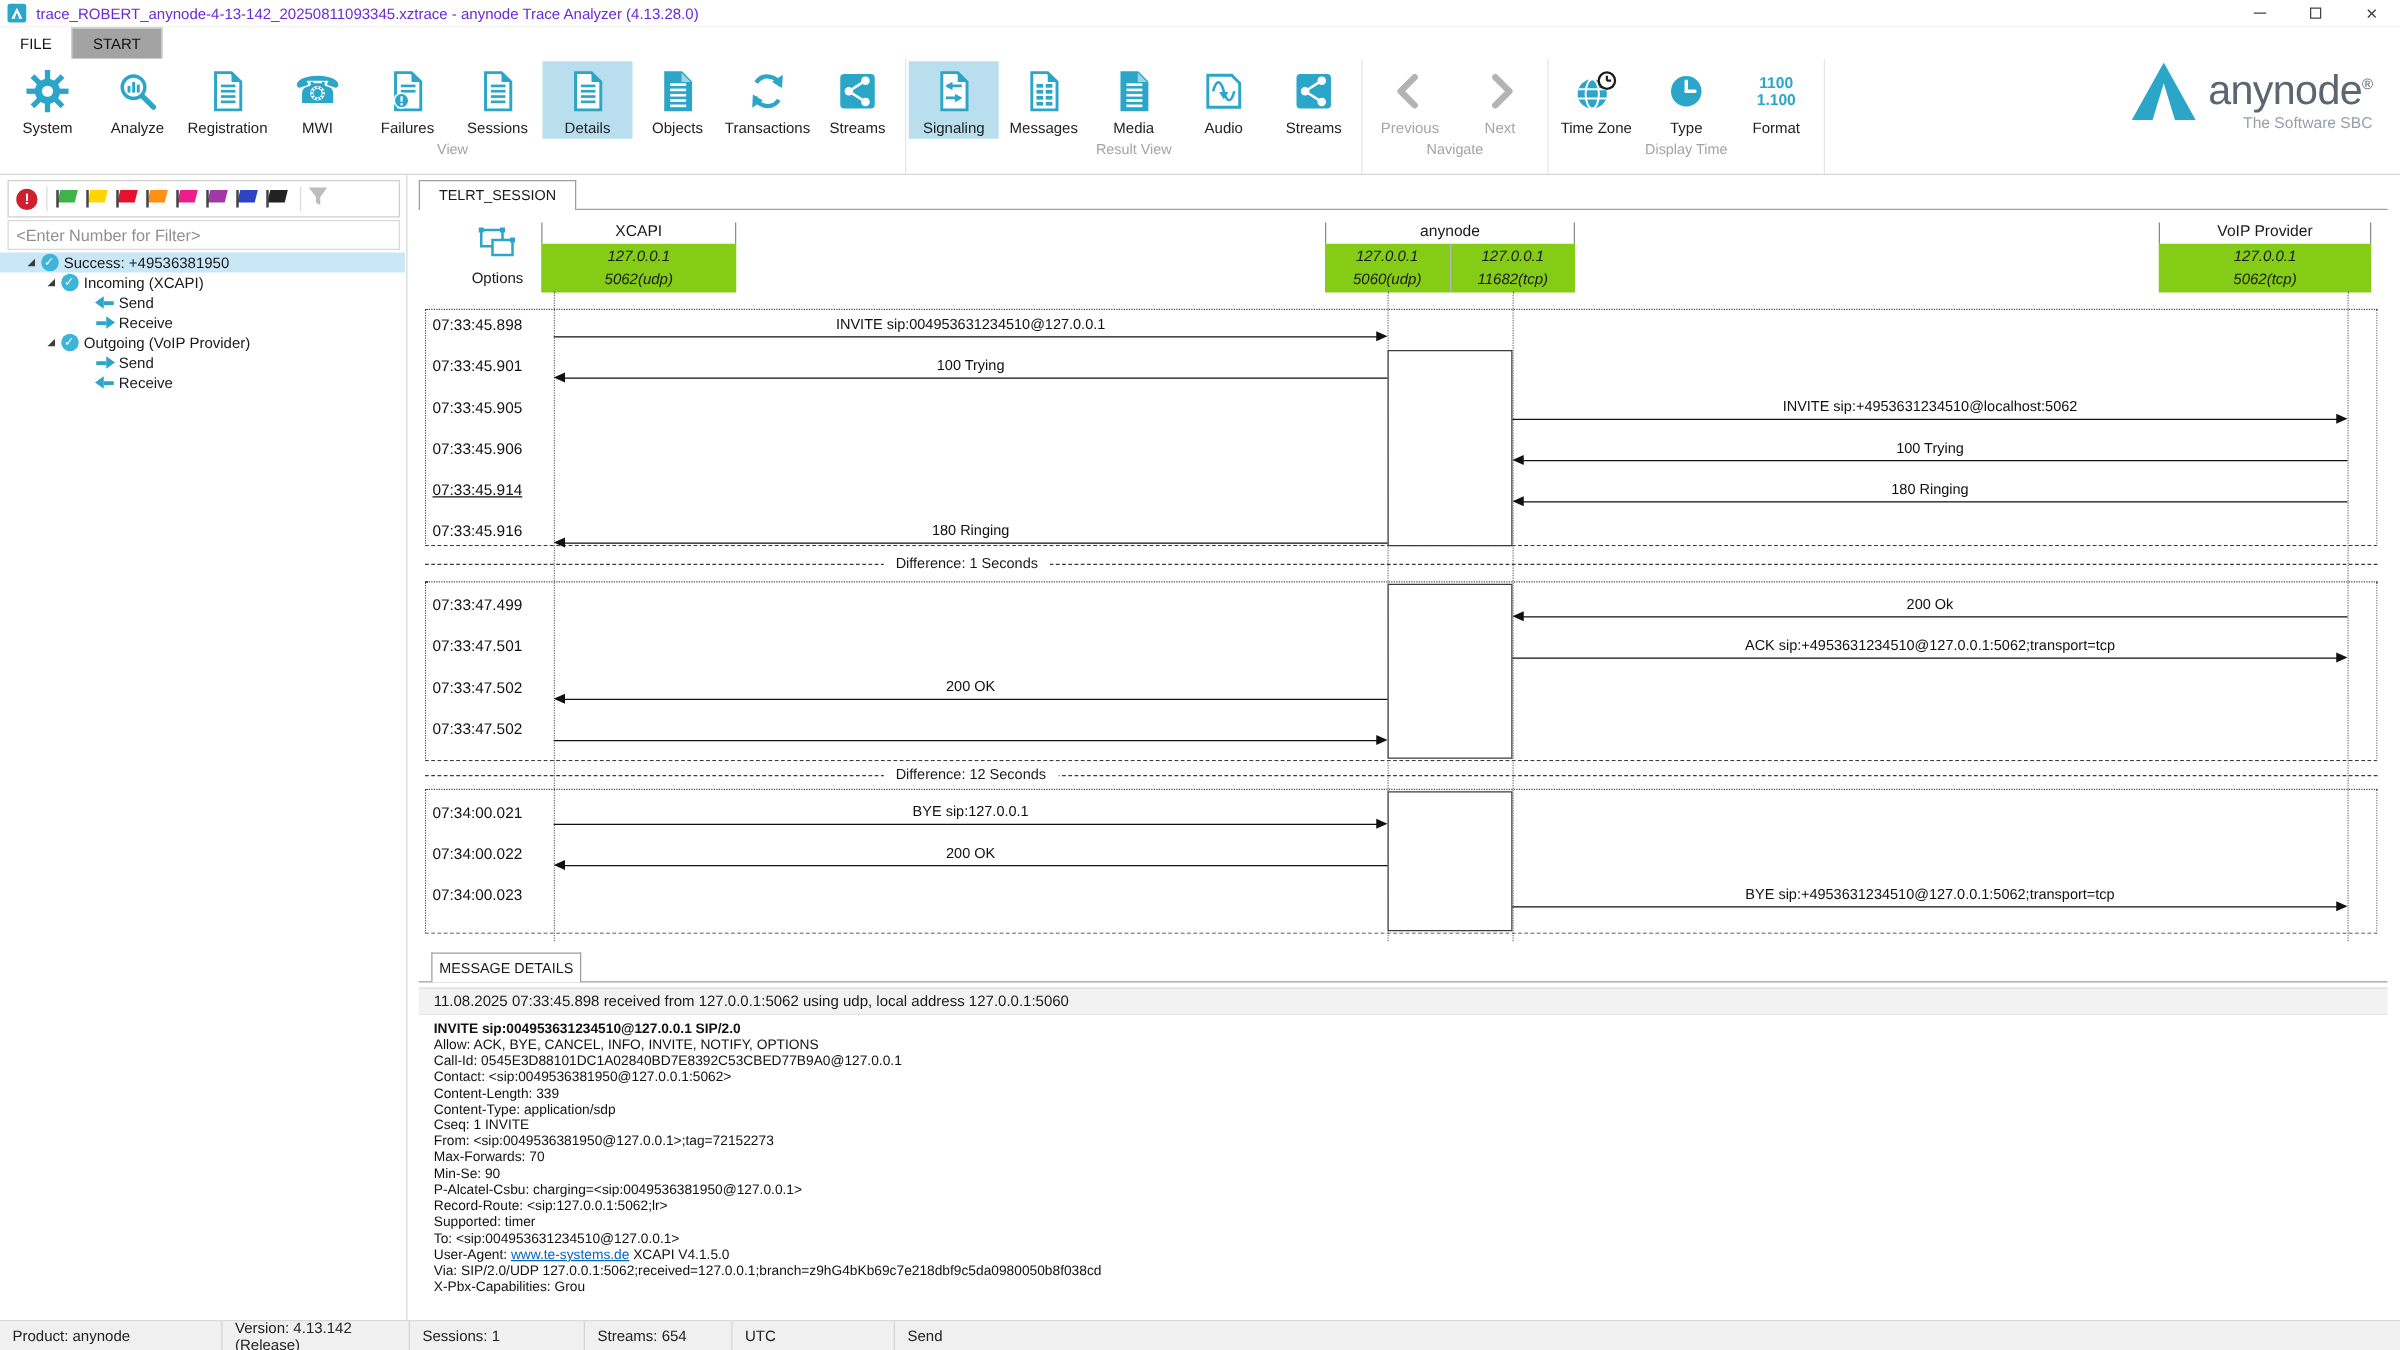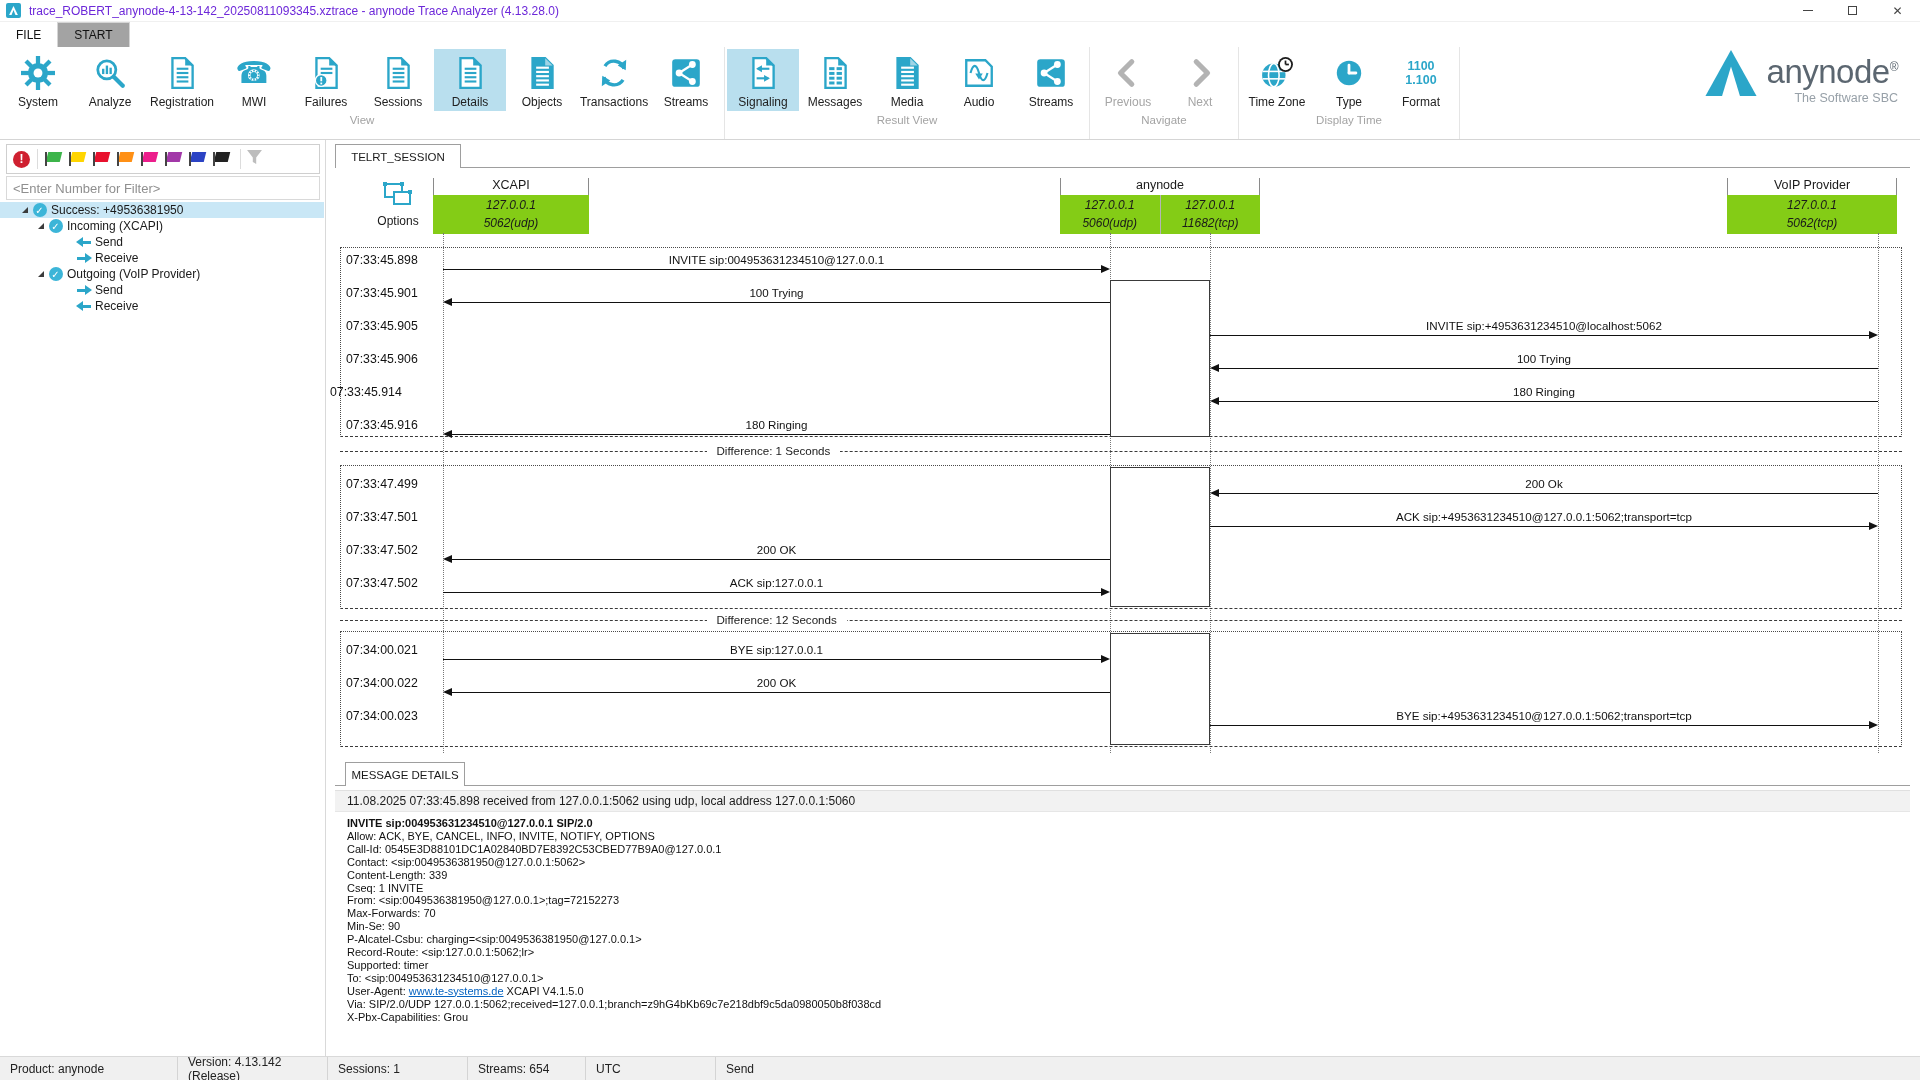--- a/index.html
+++ b/index.html
@@ -566,21 +566,21 @@
       <div class="seqline" style="left: 122px; top: 162px; width: 661px; height: 0px;"></div>
       <div class="seqhead left" style="left: 116px; top: 158px;"></div>
       <div class="seqtime" style="left: 19px; top: 179px; width: 90px; height: 14px;">07:33:45.905</div>
       <div class="seqlabel" style="left: 883px; top: 179px; width: 668px; height: 14px;">INVITE sip:+4953631234510@localhost:5062</div>
       <div class="seqline" style="left: 883px; top: 195px; width: 662px; height: 0px;"></div>
       <div class="seqhead right" style="left: 1542px; top: 191px;"></div>
       <div class="seqtime" style="left: 19px; top: 212px; width: 90px; height: 14px;">07:33:45.906</div>
       <div class="seqlabel" style="left: 883px; top: 212px; width: 668px; height: 14px;">100 Trying</div>
       <div class="seqline" style="left: 889px; top: 228px; width: 662px; height: 0px;"></div>
       <div class="seqhead left" style="left: 883px; top: 224px;"></div>
-      <div class="seqtime" style="left: 3px; top: 245px; width: 90px; height: 14px;">07:33:45.914</div>
+      <div class="seqtime" style="left: 19px; top: 245px; width: 90px; height: 14px; text-decoration: underline;">07:33:45.914</div>
       <div class="seqlabel" style="left: 883px; top: 245px; width: 668px; height: 14px;">180 Ringing</div>
       <div class="seqline" style="left: 889px; top: 261px; width: 662px; height: 0px;"></div>
       <div class="seqhead left" style="left: 883px; top: 257px;"></div>
       <div class="seqtime" style="left: 19px; top: 278px; width: 90px; height: 14px;">07:33:45.916</div>
       <div class="seqlabel" style="left: 116px; top: 278px; width: 667px; height: 14px;">180 Ringing</div>
       <div class="seqline" style="left: 122px; top: 294px; width: 661px; height: 0px;"></div>
       <div class="seqhead left" style="left: 116px; top: 290px;"></div>
       <div class="seqblock" style="left: 13px; top: 325px; width: 1562px; height: 144px;"></div>
       <div class="seqtime" style="left: 19px; top: 337px; width: 90px; height: 14px;">07:33:47.499</div>
       <div class="seqlabel" style="left: 883px; top: 337px; width: 668px; height: 14px;">200 Ok</div>
@@ -588,21 +588,20 @@
       <div class="seqhead left" style="left: 883px; top: 349px;"></div>
       <div class="seqtime" style="left: 19px; top: 370px; width: 90px; height: 14px;">07:33:47.501</div>
       <div class="seqlabel" style="left: 883px; top: 370px; width: 668px; height: 14px;">ACK sip:+4953631234510@127.0.0.1:5062;transport=tcp</div>
       <div class="seqline" style="left: 883px; top: 386px; width: 662px; height: 0px;"></div>
       <div class="seqhead right" style="left: 1542px; top: 382px;"></div>
       <div class="seqtime" style="left: 19px; top: 403px; width: 90px; height: 14px;">07:33:47.502</div>
       <div class="seqlabel" style="left: 116px; top: 403px; width: 667px; height: 14px;">200 OK</div>
       <div class="seqline" style="left: 122px; top: 419px; width: 661px; height: 0px;"></div>
       <div class="seqhead left" style="left: 116px; top: 415px;"></div>
       <div class="seqtime" style="left: 19px; top: 436px; width: 90px; height: 14px;">07:33:47.502</div>
-      <div class="seqlabel" style="left: 116px; top: 436px; width: 667px; height: 14px;">ACK sip:127.0.0.1</div>
       <div class="seqline" style="left: 116px; top: 452px; width: 661px; height: 0px;"></div>
       <div class="seqhead right" style="left: 774px; top: 448px;"></div>
       <div class="seqblock" style="left: 13px; top: 491px; width: 1562px; height: 116px;"></div>
       <div class="seqtime" style="left: 19px; top: 503px; width: 90px; height: 14px;">07:34:00.021</div>
       <div class="seqlabel" style="left: 116px; top: 503px; width: 667px; height: 14px;">BYE sip:127.0.0.1</div>
       <div class="seqline" style="left: 116px; top: 519px; width: 661px; height: 0px;"></div>
       <div class="seqhead right" style="left: 774px; top: 515px;"></div>
       <div class="seqtime" style="left: 19px; top: 536px; width: 90px; height: 14px;">07:34:00.022</div>
       <div class="seqlabel" style="left: 116px; top: 536px; width: 667px; height: 14px;">200 OK</div>
       <div class="seqline" style="left: 122px; top: 552px; width: 661px; height: 0px;"></div>
@@ -619,20 +618,21 @@
       </div>
       <div class="doctab" style="left: 18px; top: 622px; width: 120px; height: 24px;">MESSAGE DETAILS</div>
       <div class="tabline" style="left: 8px; top: 645px; width: 1575px; height: 1px;"></div>
       <div id="msginfo" style="left: 8px; top: 650px; width: 1575px; height: 22px; padding-left: 12px;">11.08.2025 07:33:45.898 received from 127.0.0.1:5062 using udp, local address 127.0.0.1:5060</div>
       <div id="msgbody" style="left: 20px; top: 677px; width: 1560px; height: 230px;">
         <div class="b">INVITE sip:004953631234510@127.0.0.1 SIP/2.0</div>
         <div>Allow: ACK, BYE, CANCEL, INFO, INVITE, NOTIFY, OPTIONS</div>
         <div>Call-Id: 0545E3D88101DC1A02840BD7E8392C53CBED77B9A0@127.0.0.1</div>
         <div>Contact: &lt;sip:0049536381950@127.0.0.1:5062&gt;</div>
         <div>Content-Length: 339</div>
+        <div>Content-Type: application/sdp</div>
         <div>Cseq: 1 INVITE</div>
         <div>From: &lt;sip:0049536381950@127.0.0.1&gt;;tag=72152273</div>
         <div>Max-Forwards: 70</div>
         <div>Min-Se: 90</div>
         <div>P-Alcatel-Csbu: charging=&lt;sip:0049536381950@127.0.0.1&gt;</div>
         <div>Record-Route: &lt;sip:127.0.0.1:5062;lr&gt;</div>
         <div>Supported: timer</div>
         <div>To: &lt;sip:004953631234510@127.0.0.1&gt;</div>
         <div>User-Agent: <a href="#">www.te-systems.de</a> XCAPI V4.1.5.0</div>
         <div>Via: SIP/2.0/UDP 127.0.0.1:5062;received=127.0.0.1;branch=z9hG4bKb69c7e218dbf9c5da0980050b8f038cd</div>

